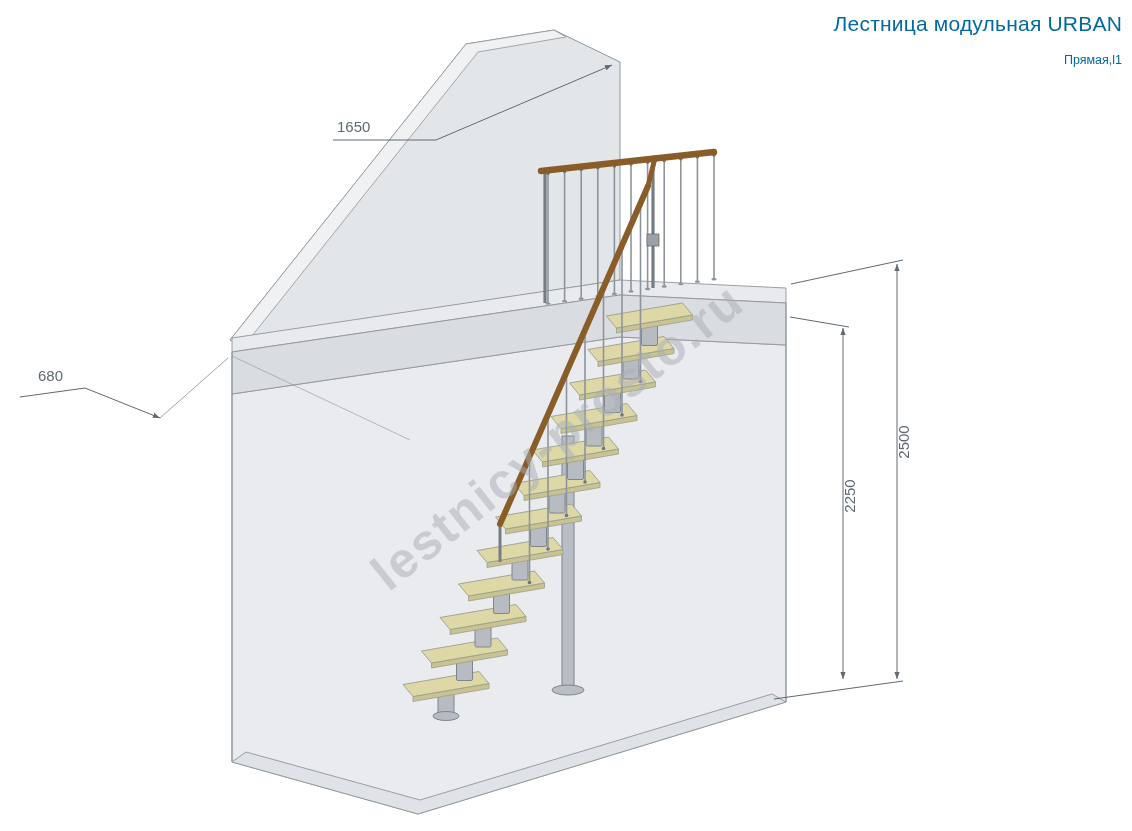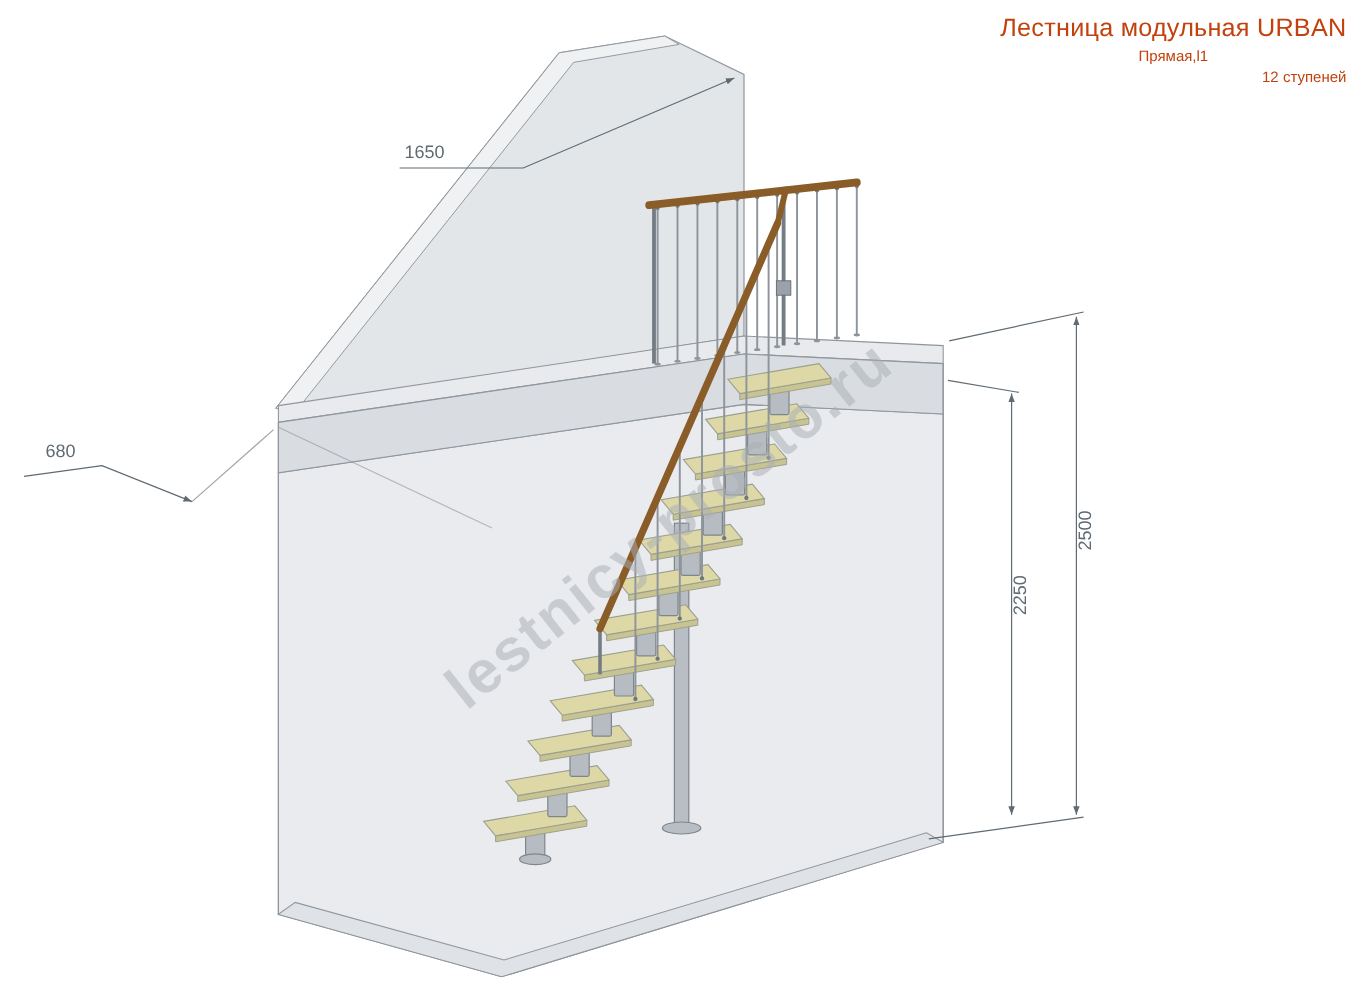--- a/index.html
+++ b/index.html
@@ -1,23 +1,23 @@
 <!DOCTYPE html>
 <html><head>
 <meta charset="utf-8">
 <style>
   html,body{margin:0;padding:0;background:#fff;}
   .canvas{
     position:relative;width:1132px;height:831px;background:#fff;overflow:hidden;
     font-family:"Liberation Sans",sans-serif;
   }
-  .title-block{position:absolute;top:12px;right:10px;text-align:right;color:#c2410c;line-height:1.15;}
+  .title-block{position:absolute;top:12px;right:10px;text-align:right;color:#0369a1;line-height:1.15;}
   .tb-series{font-size:21px;font-weight:500;letter-spacing:.2px;}
   .tb-model{font-size:27px;font-weight:bold;margin-top:5px;}
-  .tb-type{font-size:12.5px;margin-top:4px;text-align:center;}
+  .tb-type{font-size:12.5px;margin-top:17px;}
   .tb-steps{font-size:12.5px;margin-top:2px;}
 
   svg{display:block;}
   .interior{fill:var(--interior,#e9ebee);stroke:var(--line,#8f969d);stroke-width:.9;}
   .floorstrip{fill:var(--floor,#dfe2e6);stroke:var(--line,#8f969d);stroke-width:.9;}
   .wallface{fill:var(--wall,#e3e6e9);stroke:var(--line,#8f969d);stroke-width:1;}
   .wallband{fill:var(--band,#eff1f3);stroke:var(--line,#8f969d);stroke-width:.8;}
   .plattop{fill:var(--slab-top,#e8eaed);stroke:var(--line,#8f969d);stroke-width:.9;}
   .platface{fill:var(--slab-face,#d9dce0);stroke:var(--line,#8f969d);stroke-width:.9;}
   .ln{stroke:var(--line,#8f969d);stroke-width:1;fill:none;}
@@ -171,15 +171,14 @@
       <line class="dln" x1="790" y1="317" x2="849" y2="327"></line>
       <text class="dim-text" transform="translate(855,496) rotate(-90)" text-anchor="middle">2250</text>
     </g>
 
     <text class="watermark" transform="translate(568,450) rotate(-38.5)" text-anchor="middle">lestnicy-prosto.ru</text>
   </svg>
 
   <div class="title-block">
     <div class="tb-series">Лестница модульная URBAN</div>
     <div class="tb-type">Прямая,l1</div>
-    <div class="tb-steps">12 ступеней</div>
   </div>
 </div>
 
 </body></html>

